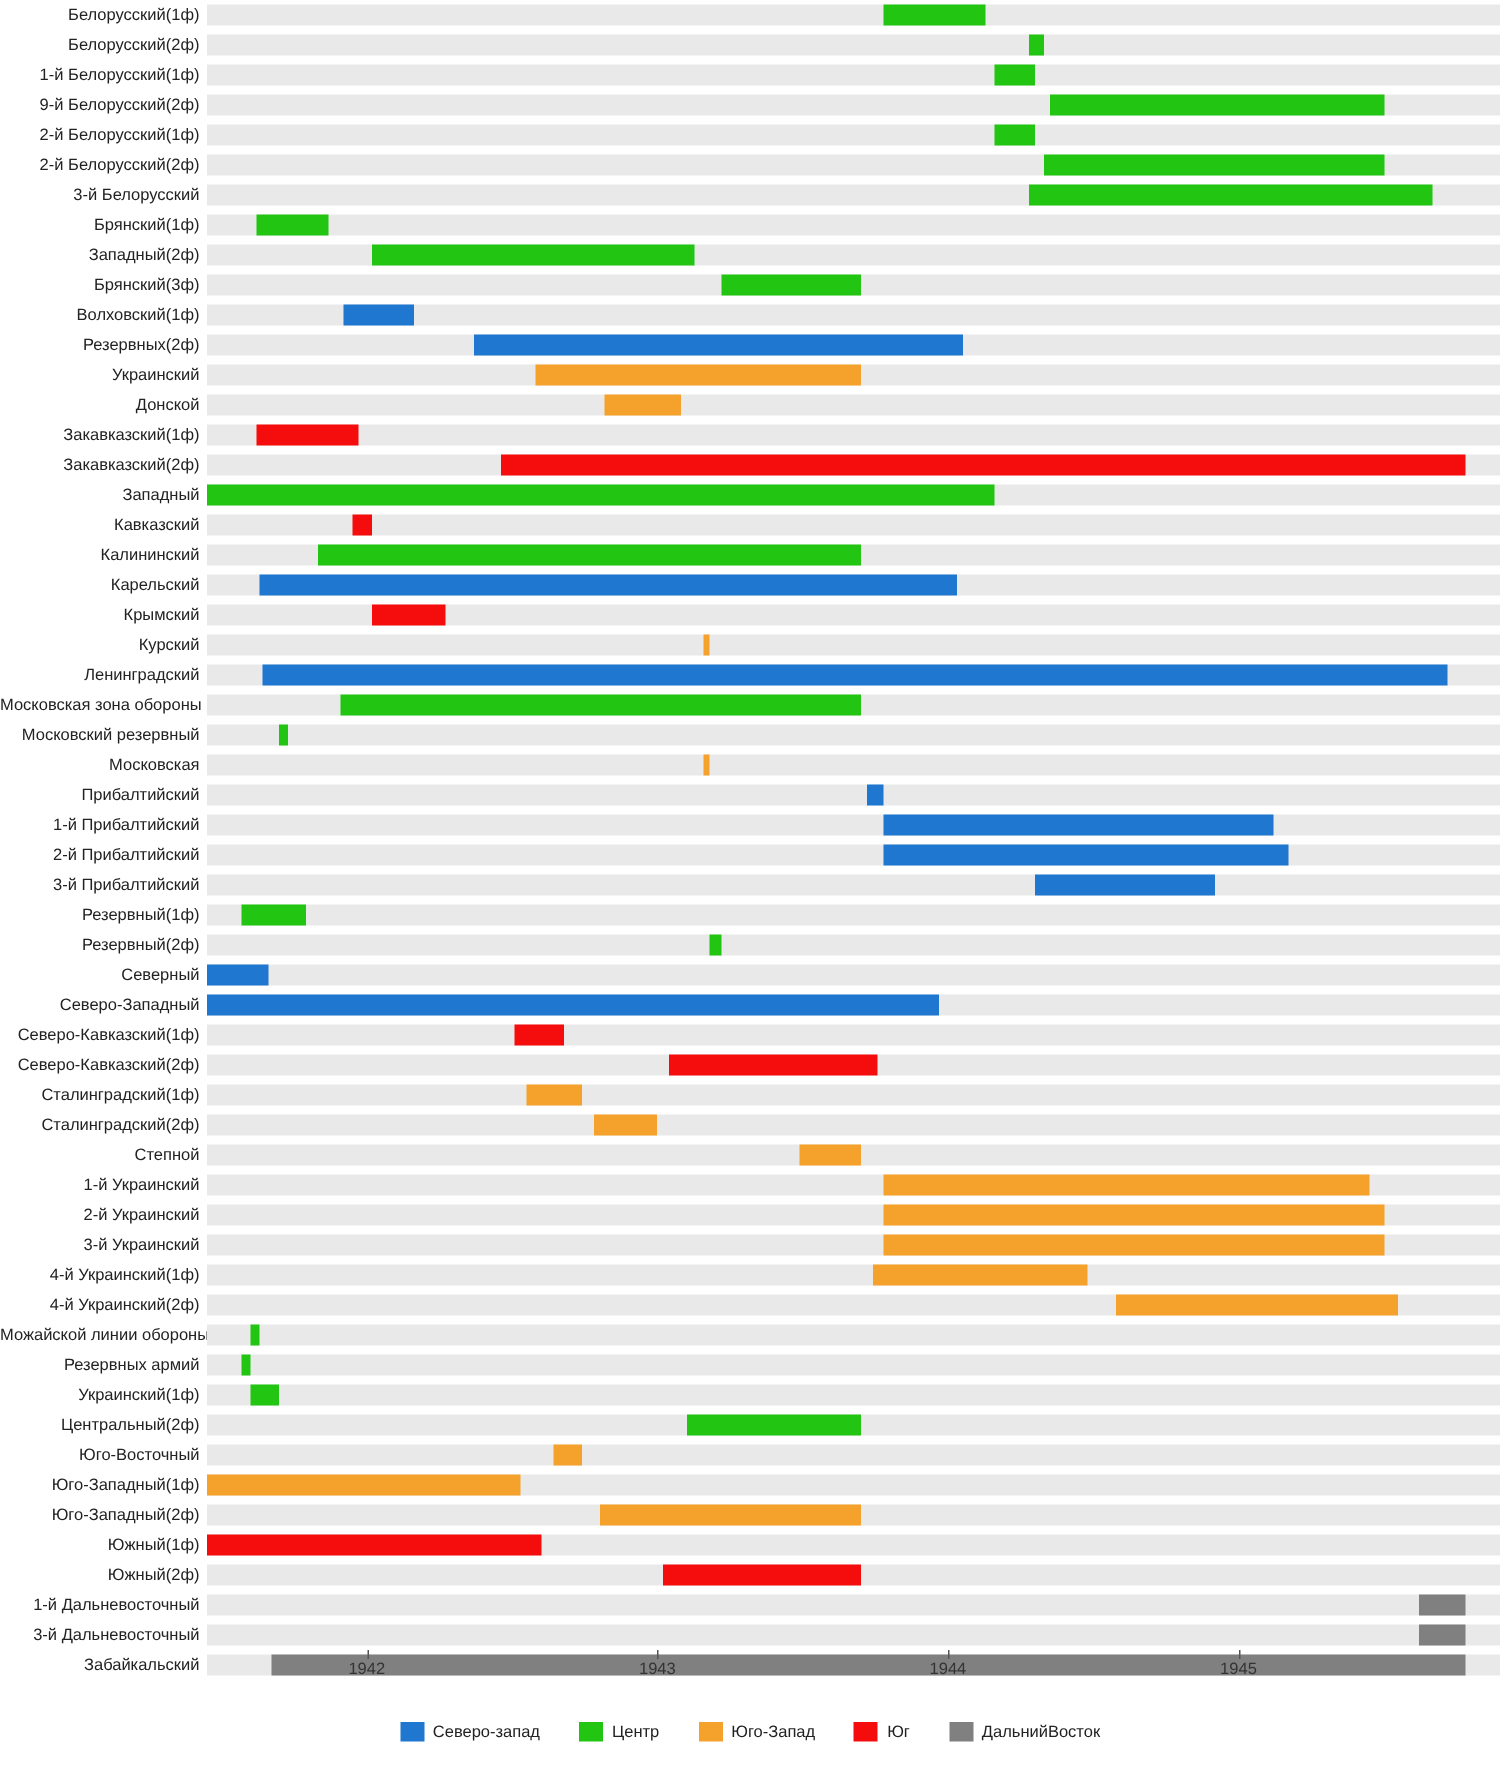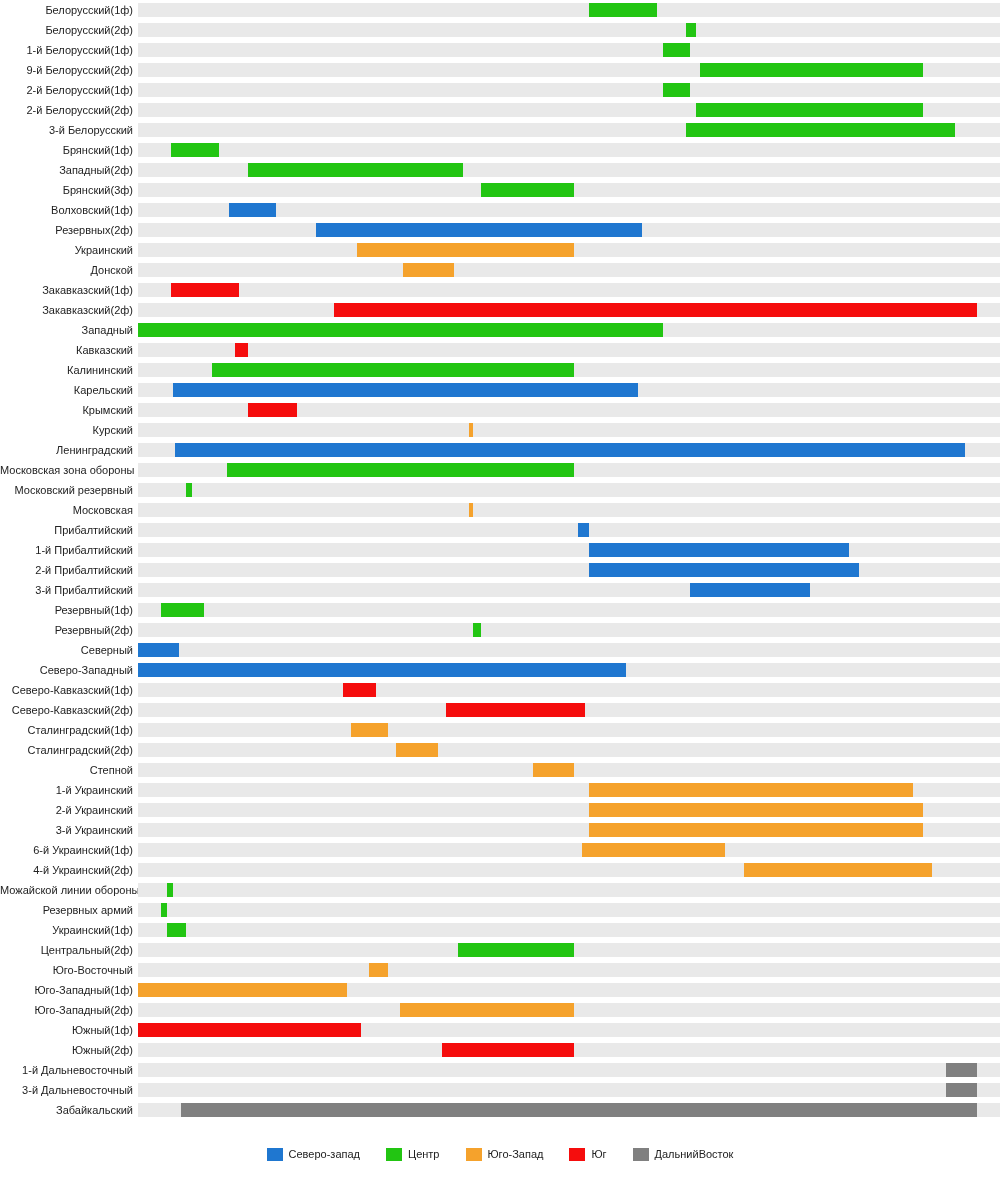--- a/index.html
+++ b/index.html
@@ -38,21 +38,21 @@
   .axis{position:absolute;left:138px;top:1100px;width:862px;height:30px;}
   .tick{position:absolute;top:0;width:1px;height:6px;background:#555;}
   .tick-label{position:absolute;top:7px;transform:translateX(-50%);font-size:11px;color:#333;}
 
   
   .legend{
     position:absolute;left:0;top:1148px;width:1000px;
     display:flex;justify-content:center;align-items:center;gap:26px;
     font-size:11px;color:#222;
   }
-  .legend-item{display:flex;align-items:flex-start;gap:6px;}
+  .legend-item{display:flex;align-items:center;gap:6px;}
   .legend-swatch{width:16px;height:13px;display:inline-block;}
 </style>
 </head>
 <body>
 
 <div id="chart-root">
   <div class="labels" id="labels">
       <div class="row-label">Белорусский(1ф)</div>
       <div class="row-label">Белорусский(2ф)</div>
       <div class="row-label">1-й Белорусский(1ф)</div>
@@ -88,21 +88,21 @@
       <div class="row-label">Северный</div>
       <div class="row-label">Северо-Западный</div>
       <div class="row-label">Северо-Кавказский(1ф)</div>
       <div class="row-label">Северо-Кавказский(2ф)</div>
       <div class="row-label">Сталинградский(1ф)</div>
       <div class="row-label">Сталинградский(2ф)</div>
       <div class="row-label">Степной</div>
       <div class="row-label">1-й Украинский</div>
       <div class="row-label">2-й Украинский</div>
       <div class="row-label">3-й Украинский</div>
-      <div class="row-label">6-й Украинский(1ф)</div>
+      <div class="row-label">4-й Украинский(1ф)</div>
       <div class="row-label">4-й Украинский(2ф)</div>
       <div class="row-label">Можайской линии обороны</div>
       <div class="row-label">Резервных армий</div>
       <div class="row-label">Украинский(1ф)</div>
       <div class="row-label">Центральный(2ф)</div>
       <div class="row-label">Юго-Восточный</div>
       <div class="row-label">Юго-Западный(1ф)</div>
       <div class="row-label">Юго-Западный(2ф)</div>
       <div class="row-label">Южный(1ф)</div>
       <div class="row-label">Южный(2ф)</div>
@@ -217,20 +217,30 @@
       <div class="bar" title="Центральный(2ф)" style="left: 319.618px; width: 116.225px; top: 943px; background: rgb(34, 197, 18);"></div>
       <div class="bar" title="Юго-Восточный" style="left: 230.512px; width: 19.3708px; top: 963px; background: rgb(245, 162, 44);"></div>
       <div class="bar" title="Юго-Западный(1ф)" style="left: 0px; width: 209.204px; top: 983px; background: rgb(245, 162, 44);"></div>
       <div class="bar" title="Юго-Западный(2ф)" style="left: 261.506px; width: 174.337px; top: 1003px; background: rgb(245, 162, 44);"></div>
       <div class="bar" title="Южный(1ф)" style="left: 0px; width: 222.764px; top: 1023px; background: rgb(245, 13, 13);"></div>
       <div class="bar" title="Южный(2ф)" style="left: 304.121px; width: 131.721px; top: 1043px; background: rgb(245, 13, 13);"></div>
       <div class="bar" title="1-й Дальневосточный" style="left: 807.762px; width: 30.9933px; top: 1063px; background: rgb(128, 128, 128);"></div>
       <div class="bar" title="2-й Дальневосточный" style="left: 807.762px; width: 30.9933px; top: 1083px; background: rgb(128, 128, 128);"></div>
       <div class="bar" title="Забайкальский" style="left: 42.6157px; width: 796.139px; top: 1103px; background: rgb(128, 128, 128);"></div>
     </div>
+  <div class="axis" id="axis">
+      <div class="tick" style="left: 106.539px;"></div>
+      <div class="tick-label" style="left: 106.539px;">1942</div>
+      <div class="tick" style="left: 300.247px;"></div>
+      <div class="tick-label" style="left: 300.247px;">1943</div>
+      <div class="tick" style="left: 493.955px;"></div>
+      <div class="tick-label" style="left: 493.955px;">1944</div>
+      <div class="tick" style="left: 687.663px;"></div>
+      <div class="tick-label" style="left: 687.663px;">1945</div>
+    </div>
   <div class="legend" id="legend">
       <div class="legend-item">
         <span class="legend-swatch" style="background: rgb(31, 119, 208);"></span>
         <span>Северо-запад</span>
       </div>
       <div class="legend-item">
         <span class="legend-swatch" style="background: rgb(34, 197, 18);"></span>
         <span>Центр</span>
       </div>
       <div class="legend-item">

